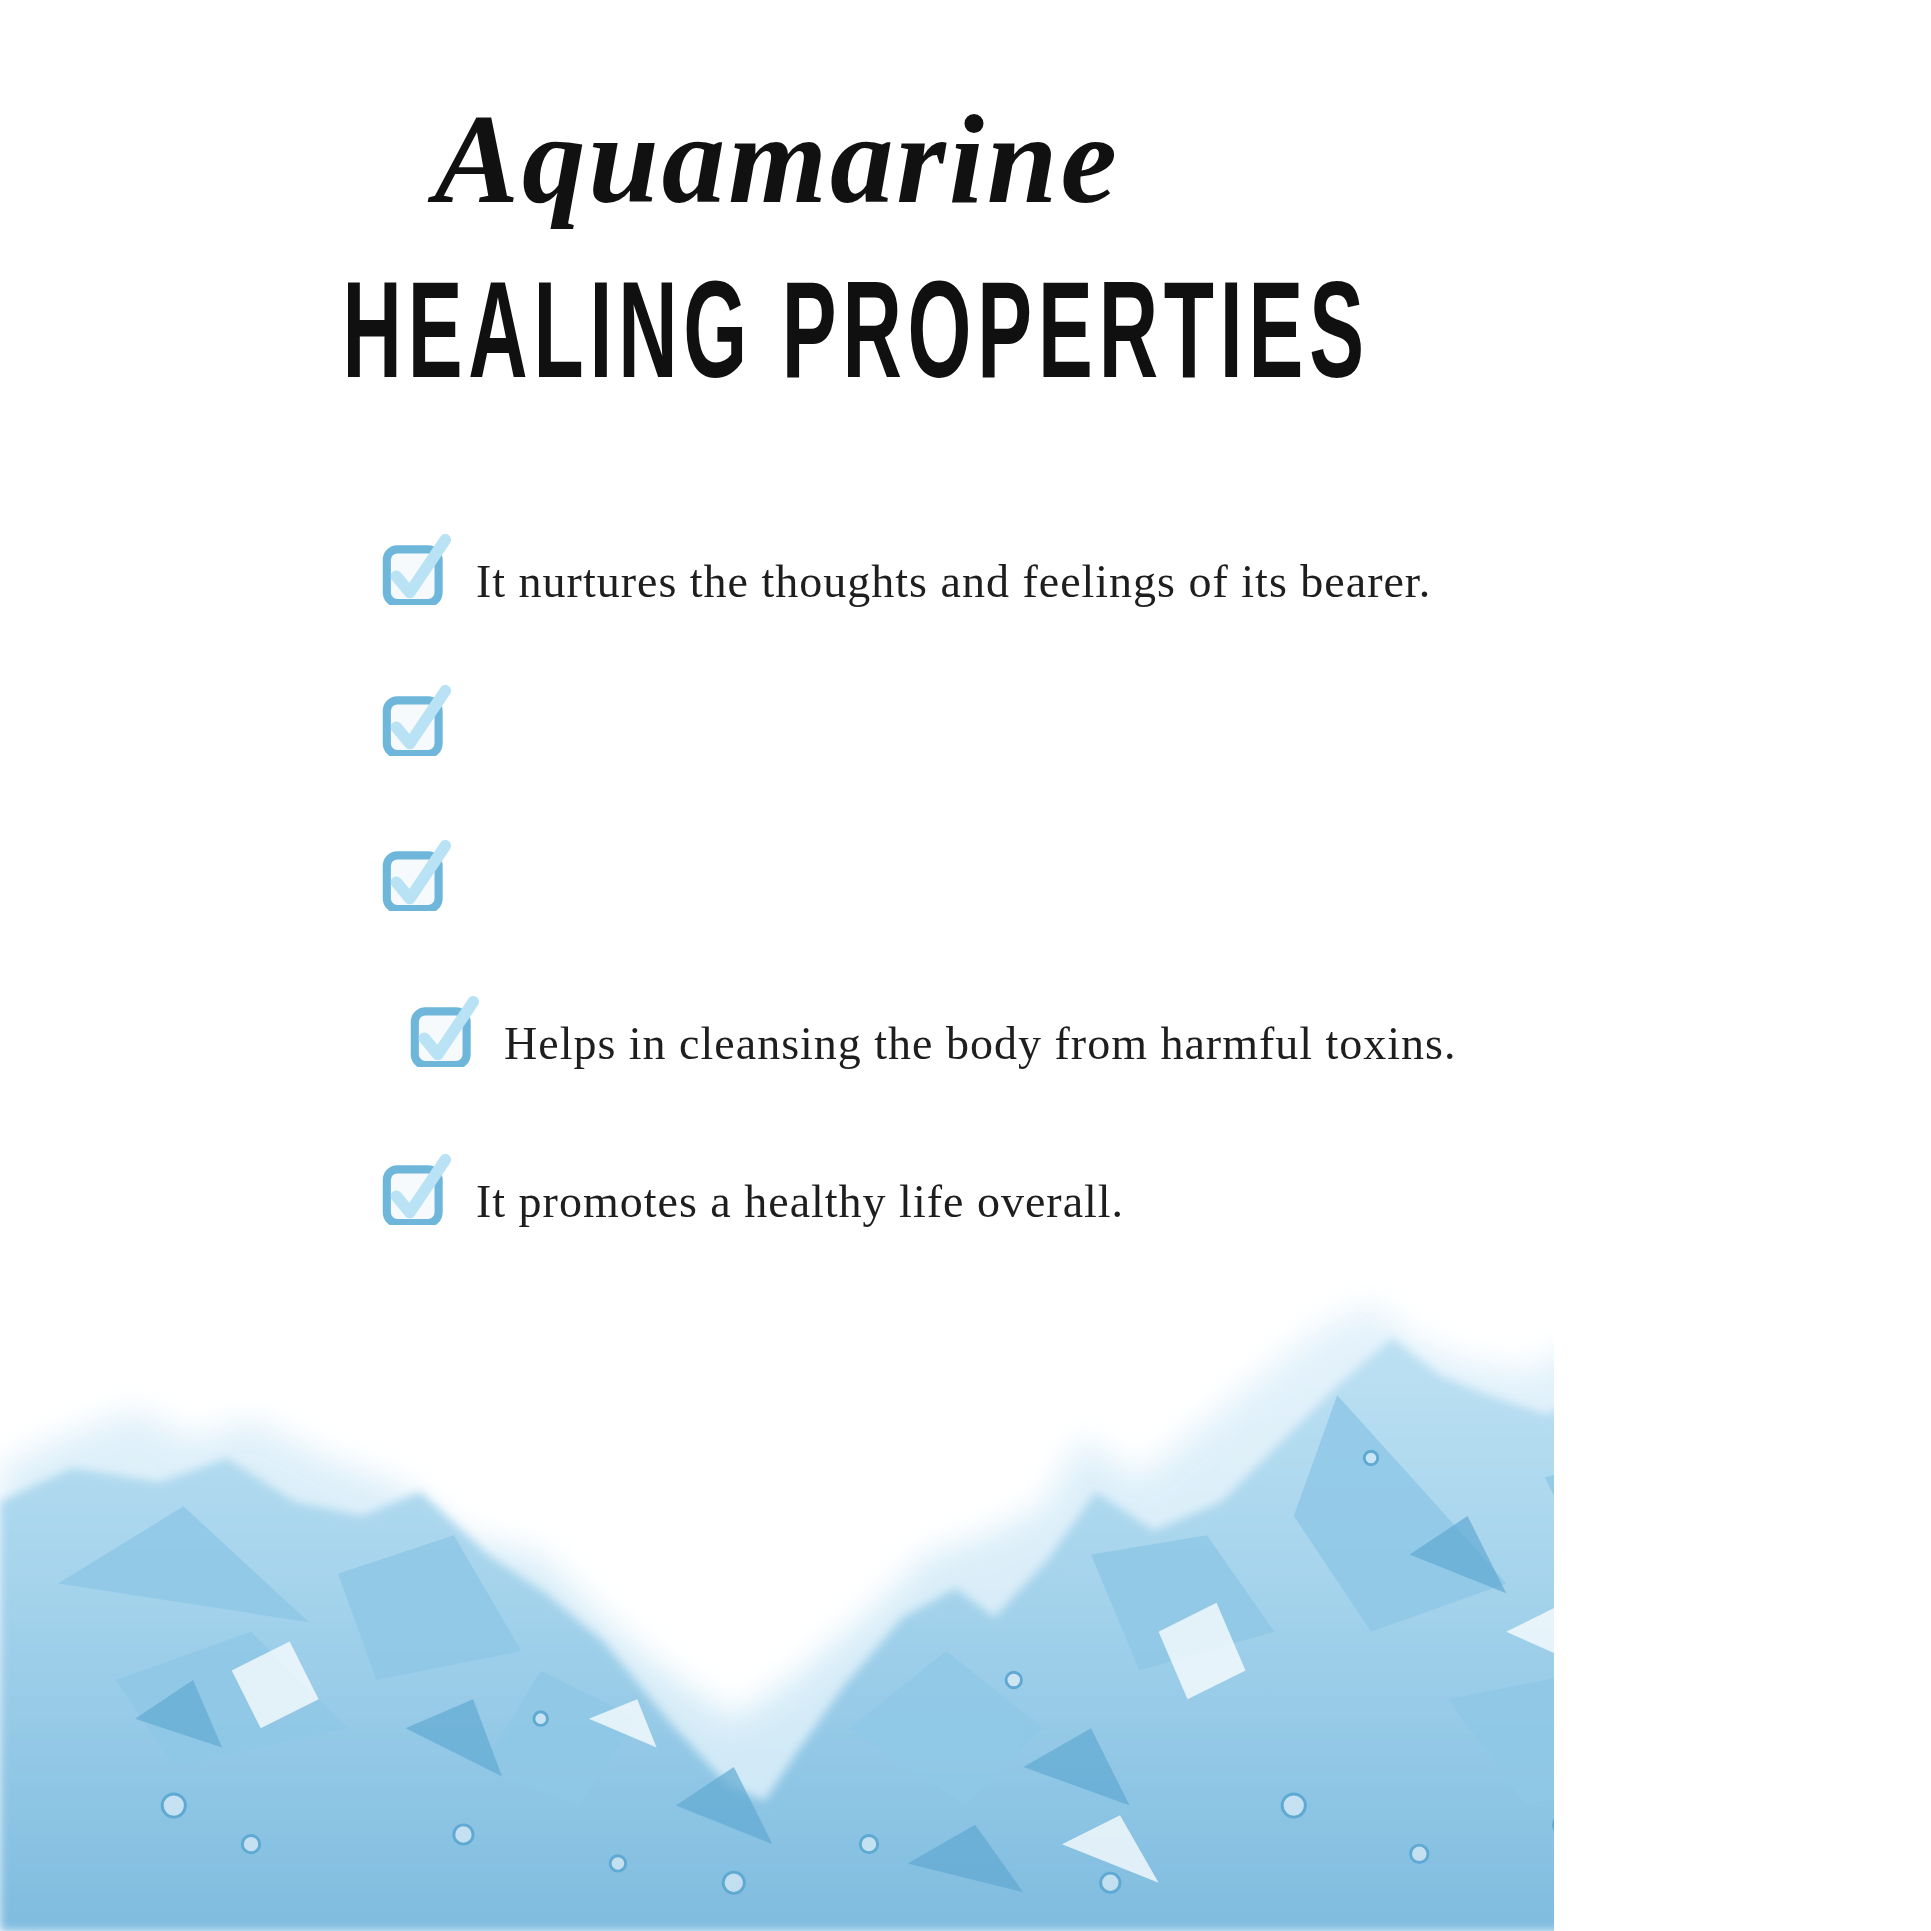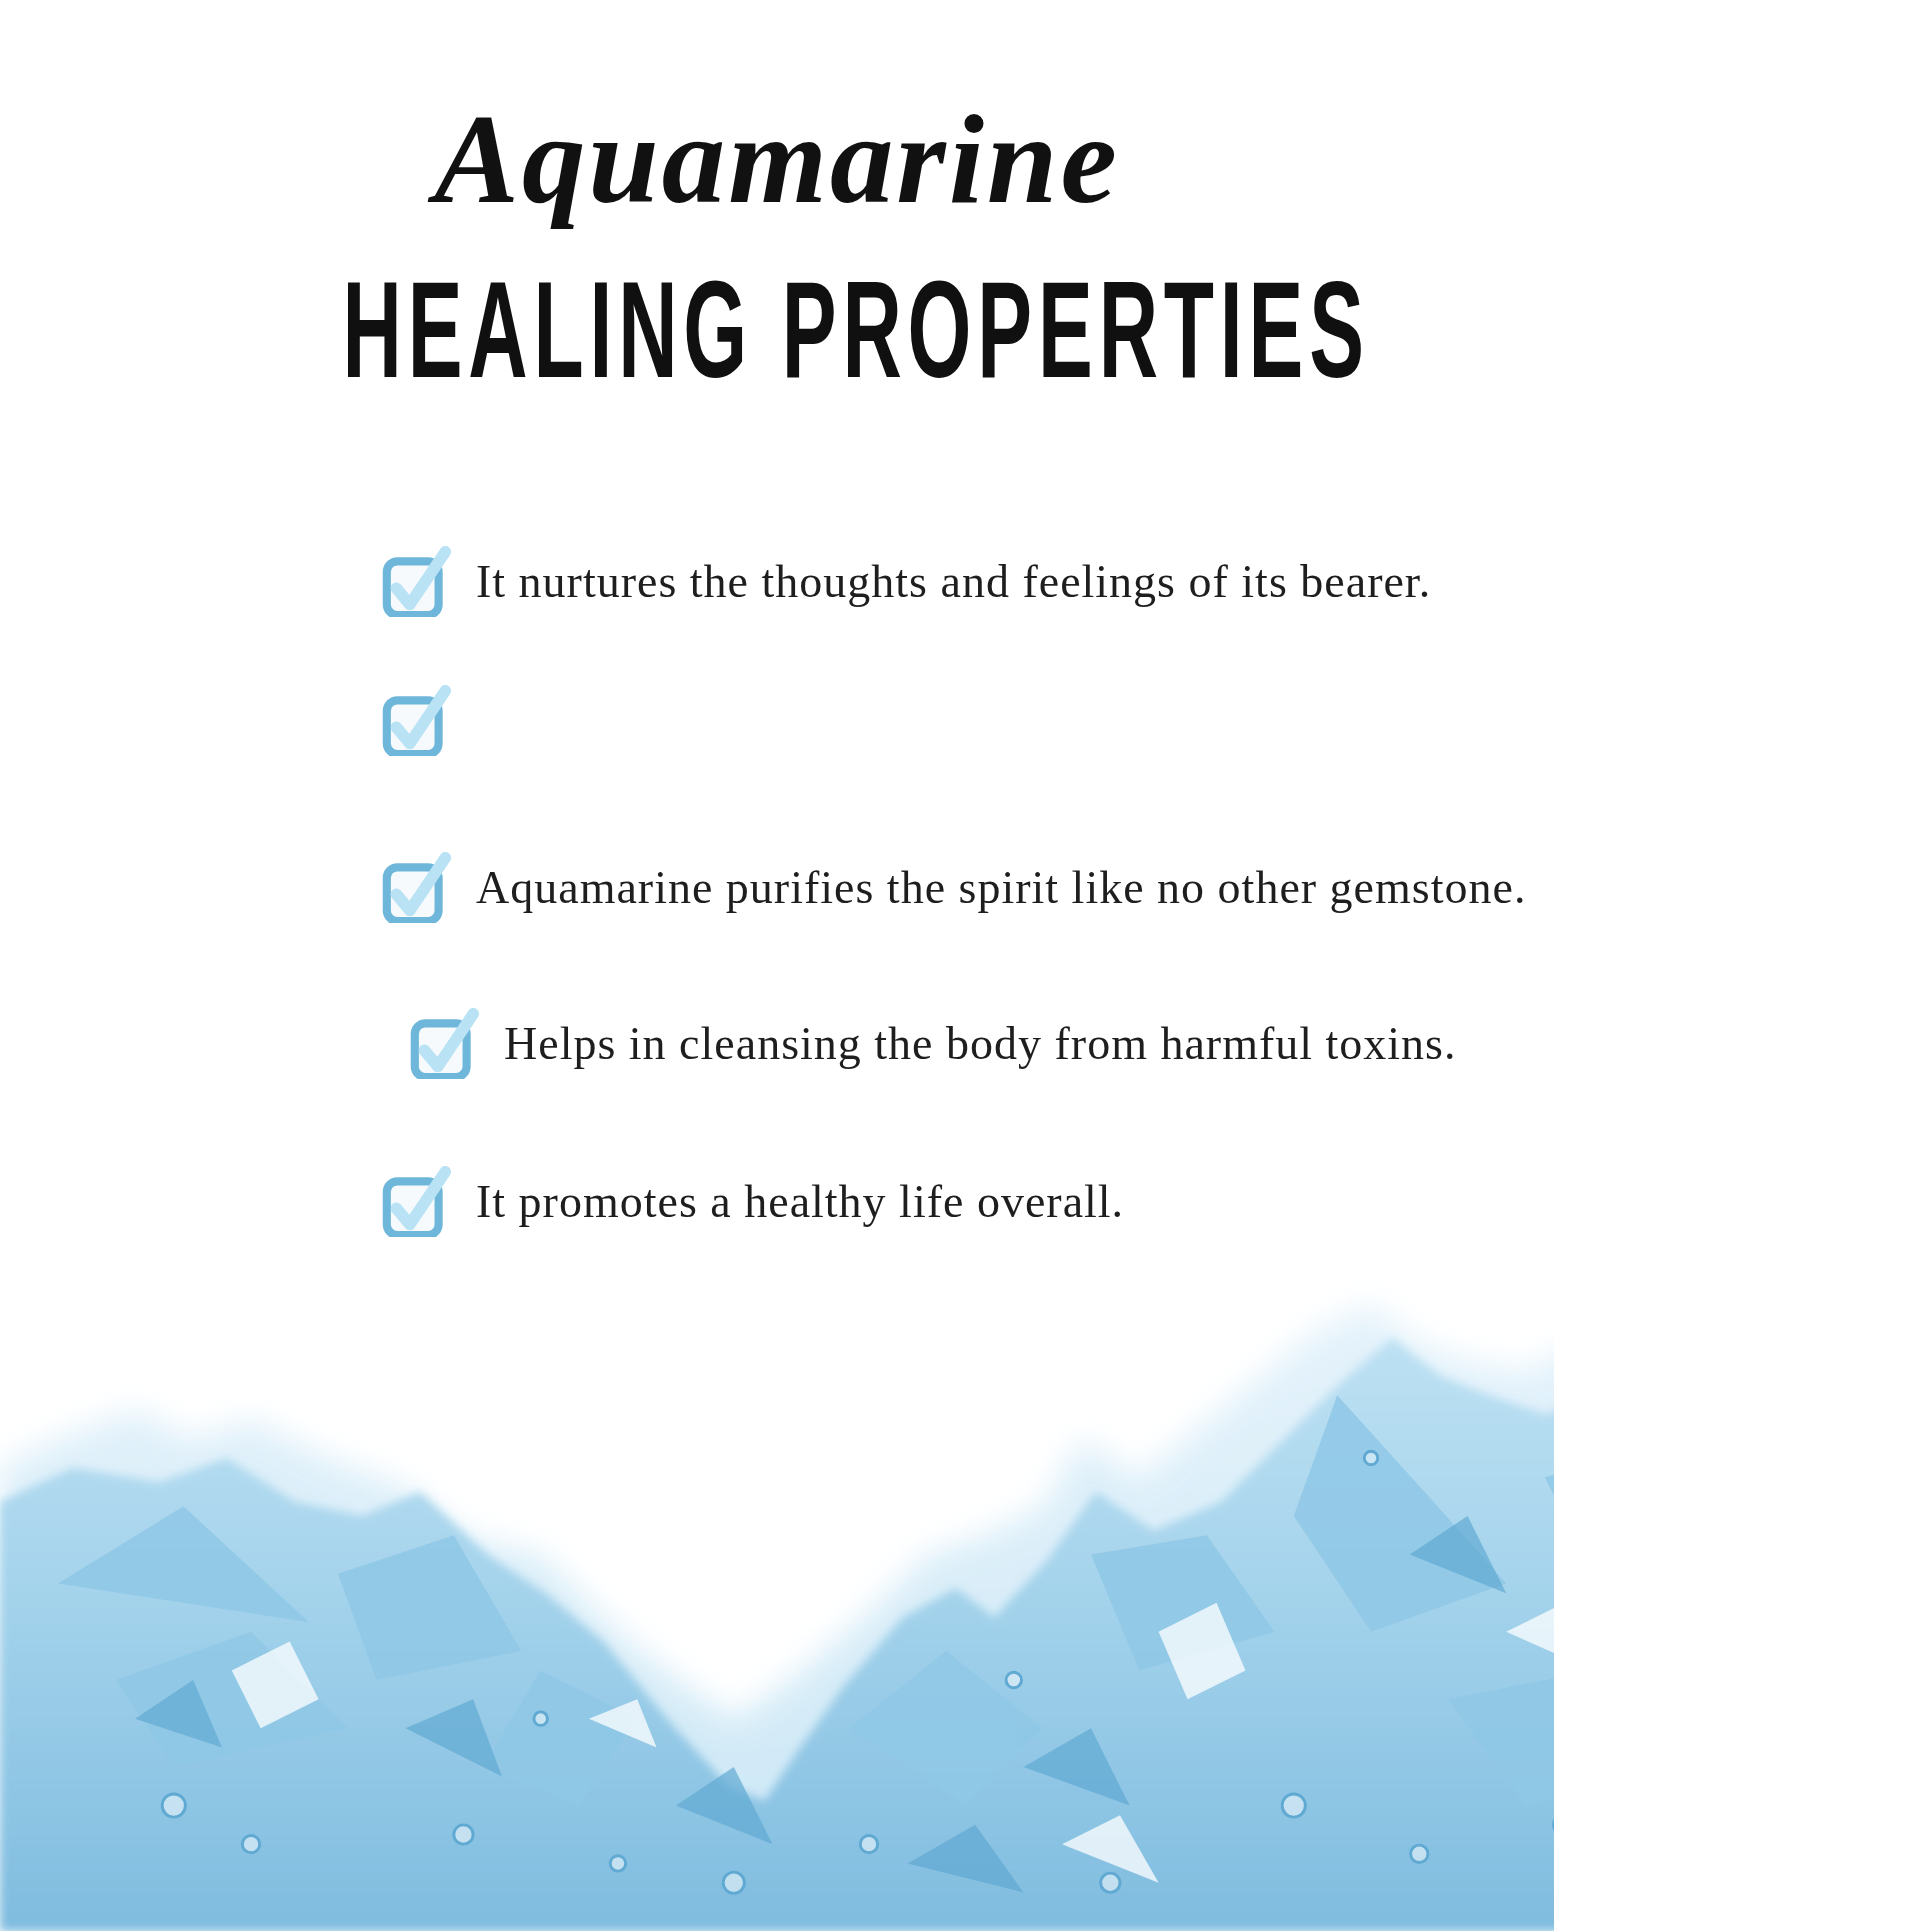--- a/index.html
+++ b/index.html
@@ -16,21 +16,21 @@
     position:absolute;top:261px;left:0;right:0;text-align:center;
     font-family:"Liberation Sans",sans-serif;font-weight:700;
     font-size:137px;line-height:1;color:#101010;white-space:nowrap;
   }
   .subtitle .condense{
     display:inline-block;transform:scaleX(0.60);transform-origin:50% 50%;
     letter-spacing:9.7px;
   }
   .checklist{position:absolute;left:382px;top:0;width:1468px;}
   .check-item{
-    position:absolute;left:0;display:flex;align-items:flex-end;gap:23px;width:1468px;
+    position:absolute;left:0;display:flex;align-items:flex-start;gap:23px;width:1468px;
   }
   .check-item.i1{top:546px;}
   .check-item.i2{top:697px;}
   .check-item.i3{top:852px;}
   .check-item.i4{top:1008px;padding-left:28px;}
   .check-item.i5{top:1166px;}
   .checkbox-icon{flex:0 0 71px;width:71px;height:71px;margin-top:-11.6px;}
   .item-text{
     font-family:"Liberation Serif",serif;font-size:46px;line-height:71px;
     letter-spacing:1px;color:#1e1e1e;white-space:pre-line;
@@ -63,21 +63,20 @@
         <rect x="5" y="16" width="54" height="56" rx="11" fill="#f6fafc" stroke="#6fb7da" stroke-width="8.5"></rect>
         <path d="M15 44 L29 61 L66 6" fill="none" stroke="#b9e2f5" stroke-width="12" stroke-linecap="round" stroke-linejoin="round"></path>
       </svg>
     </div>
 
     <div class="check-item i3">
       <svg class="checkbox-icon" viewBox="0 0 74 74">
         <rect x="5" y="16" width="54" height="56" rx="11" fill="#f6fafc" stroke="#6fb7da" stroke-width="8.5"></rect>
         <path d="M15 44 L29 61 L66 6" fill="none" stroke="#b9e2f5" stroke-width="12" stroke-linecap="round" stroke-linejoin="round"></path>
       </svg>
-      <div class="item-text">Aquamarine purifies the spirit like no other gemstone.</div>
     </div>
 
     <div class="check-item i4">
       <svg class="checkbox-icon" viewBox="0 0 74 74">
         <rect x="5" y="16" width="54" height="56" rx="11" fill="#f6fafc" stroke="#6fb7da" stroke-width="8.5"></rect>
         <path d="M15 44 L29 61 L66 6" fill="none" stroke="#b9e2f5" stroke-width="12" stroke-linecap="round" stroke-linejoin="round"></path>
       </svg>
       <div class="item-text">Helps in cleansing the body from harmful toxins.</div>
     </div>
 

